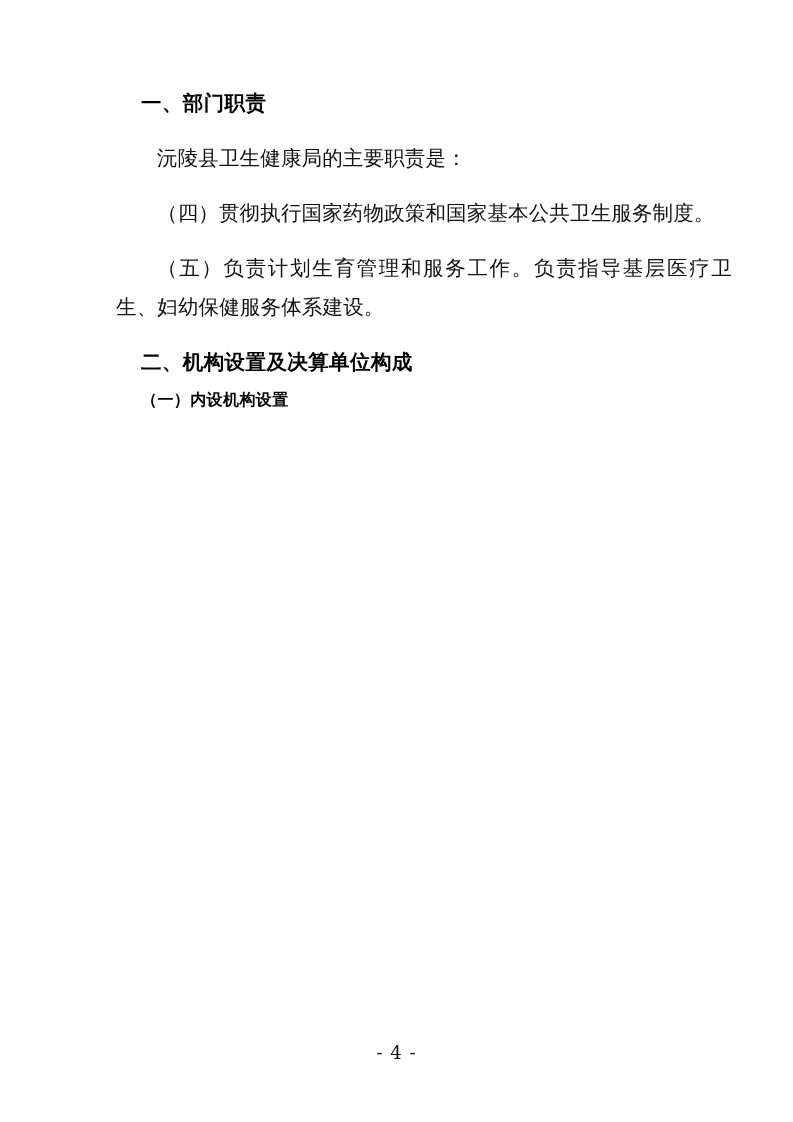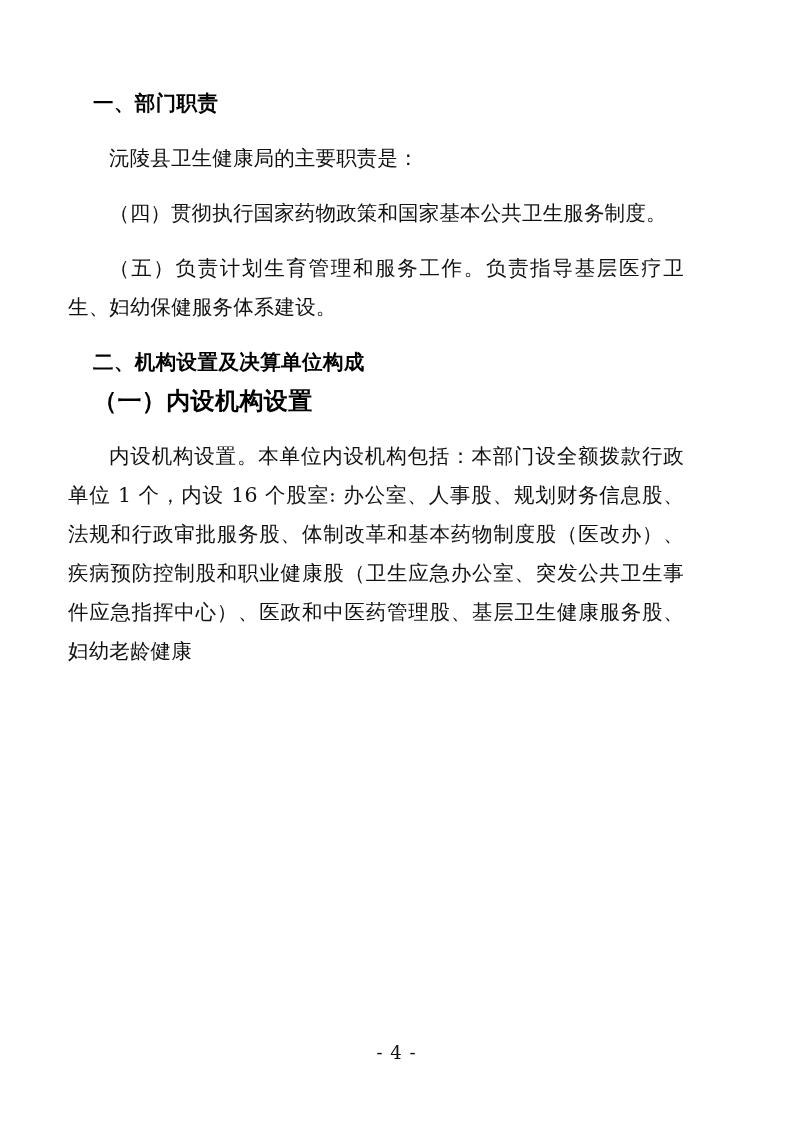--- a/index.html
+++ b/index.html
@@ -14,41 +14,41 @@
     color: #0a0a0a;
     position: relative;
     overflow: hidden;
   }
   .page {
     position: absolute;
     left: 0; top: 0;
     width: 755px;
     height: 1122px;
     box-sizing: border-box;
-    padding: 84px 72px 40px 52px;
+    padding: 84px 72px 40px 100px;
   }
   .doc-body {
     width: 648px;
     margin: 0 auto;
   }
   h2.heading {
     font-family: "DejaVu Sans", "Liberation Sans", sans-serif;
     font-weight: bold;
     font-size: 20.5px;
     line-height: 39px;
     margin: 0;
     padding: 0;
     text-indent: 41px;
     letter-spacing: 0.4px;
     color: #000;
   }
   h3.subheading {
-    font-family: Liberation Serif, serif;
+    font-family: Liberation Mono, monospace;
     font-weight: bold;
-    font-size: 24px;
+    font-size: 16px;
     line-height: 39px;
     margin: 0;
     padding: 0;
     text-indent: 41px;
     letter-spacing: 0.4px;
     color: #000;
   }
   p.para {
     font-size: 20.5px;
     line-height: 39px;
@@ -87,20 +87,19 @@
 
     <p class="para">（四）贯彻执行国家药物政策和国家基本公共卫生服务制度。</p>
 
     <p class="para">（五）负责计划生育管理和服务工作。负责指导基层医疗卫生、妇幼保健服务体系建设。</p>
 
 
     <h2 class="heading">二、机构设置及决算单位构成</h2>
 
     <h3 class="subheading">（一）内设机构设置</h3>
 
-    <p class="para">内设机构设置。本单位内设机构包括：本部门设全额拨款行政单位 1 个，内设 16 个股室: 办公室、人事股、规划财务信息股、法规和行政审批服务股、体制改革和基本药物制度股（医改办）、疾病预防控制股和职业健康股（卫生应急办公室、突发公共卫生事件应急指挥中心）、医政和中医药管理股、基层卫生健康服务股、妇幼老龄健康</p>
 
   </div>
 </div>
 
 <div class="footer">
   <span>- 4 -</span>
 </div>
 
 </body></html>

